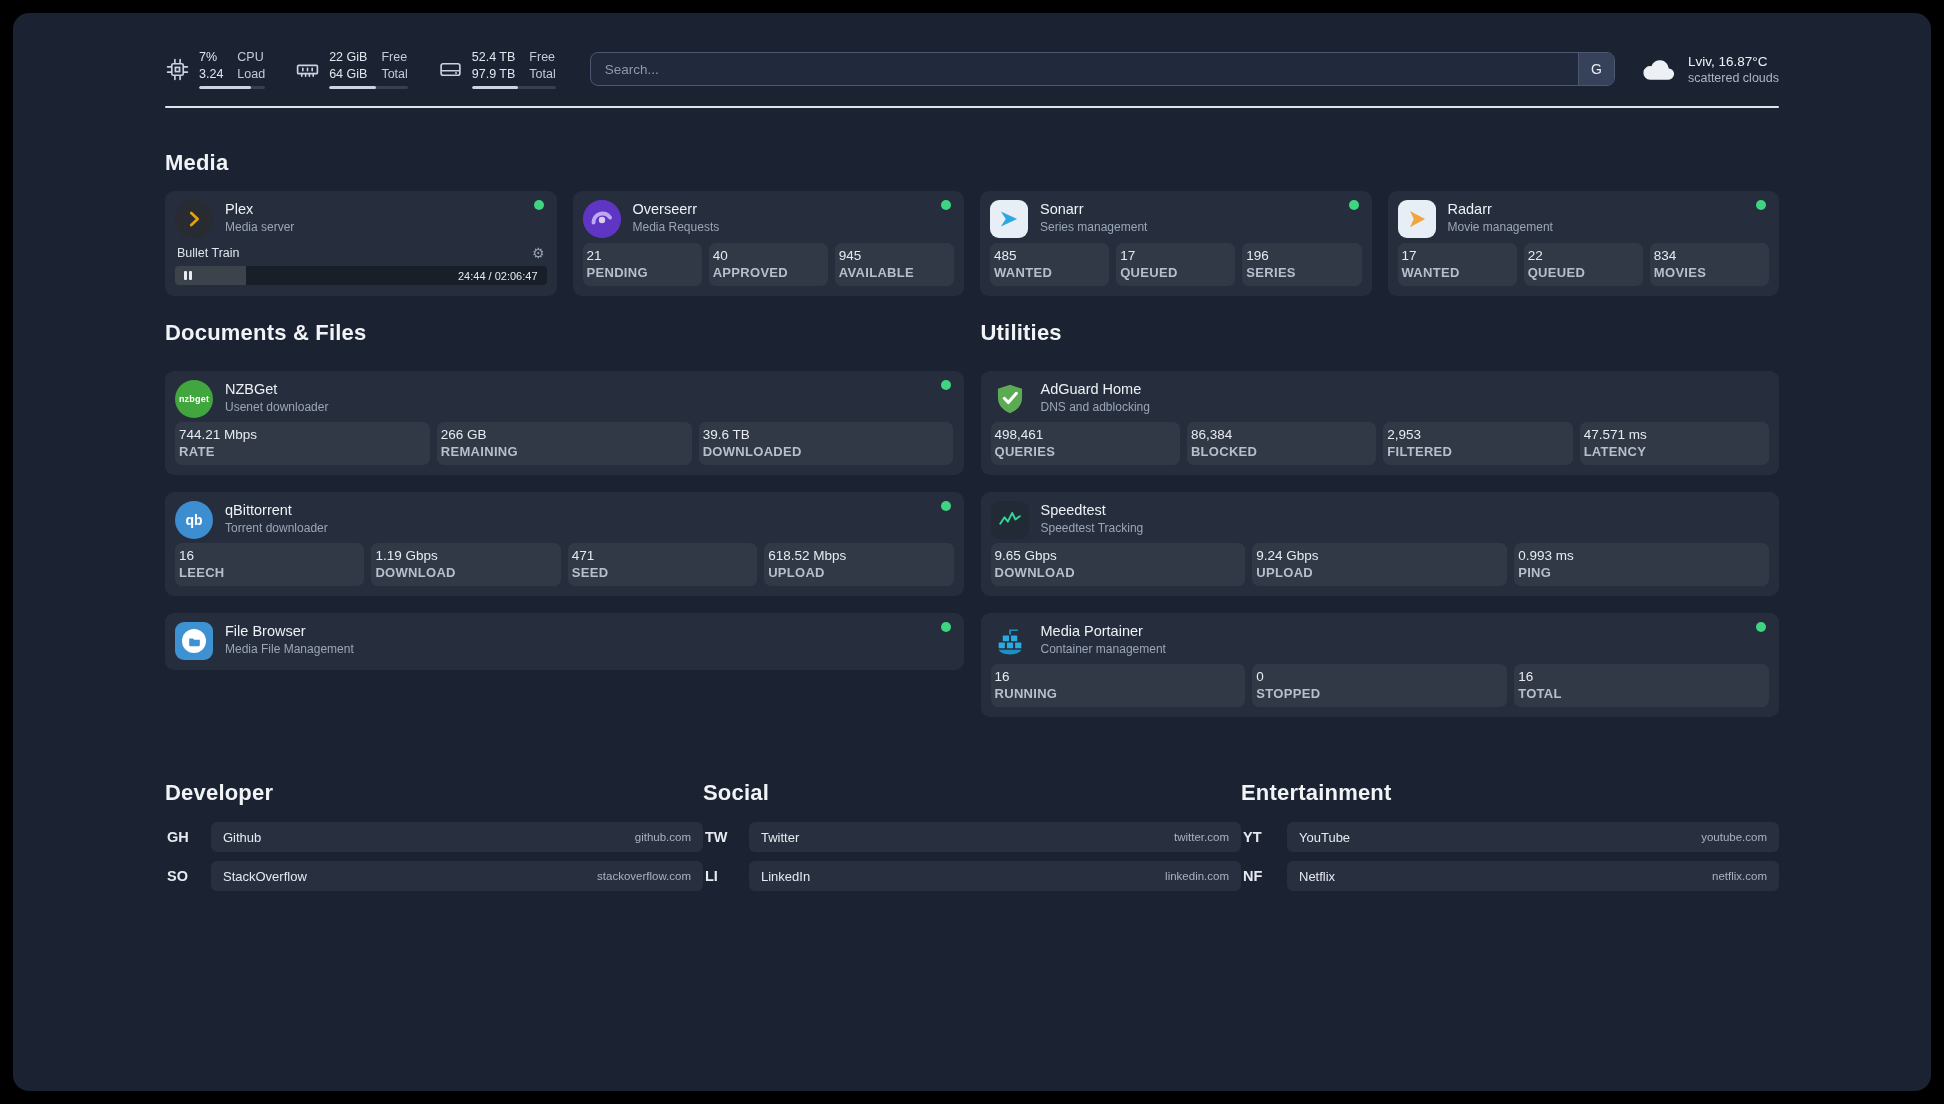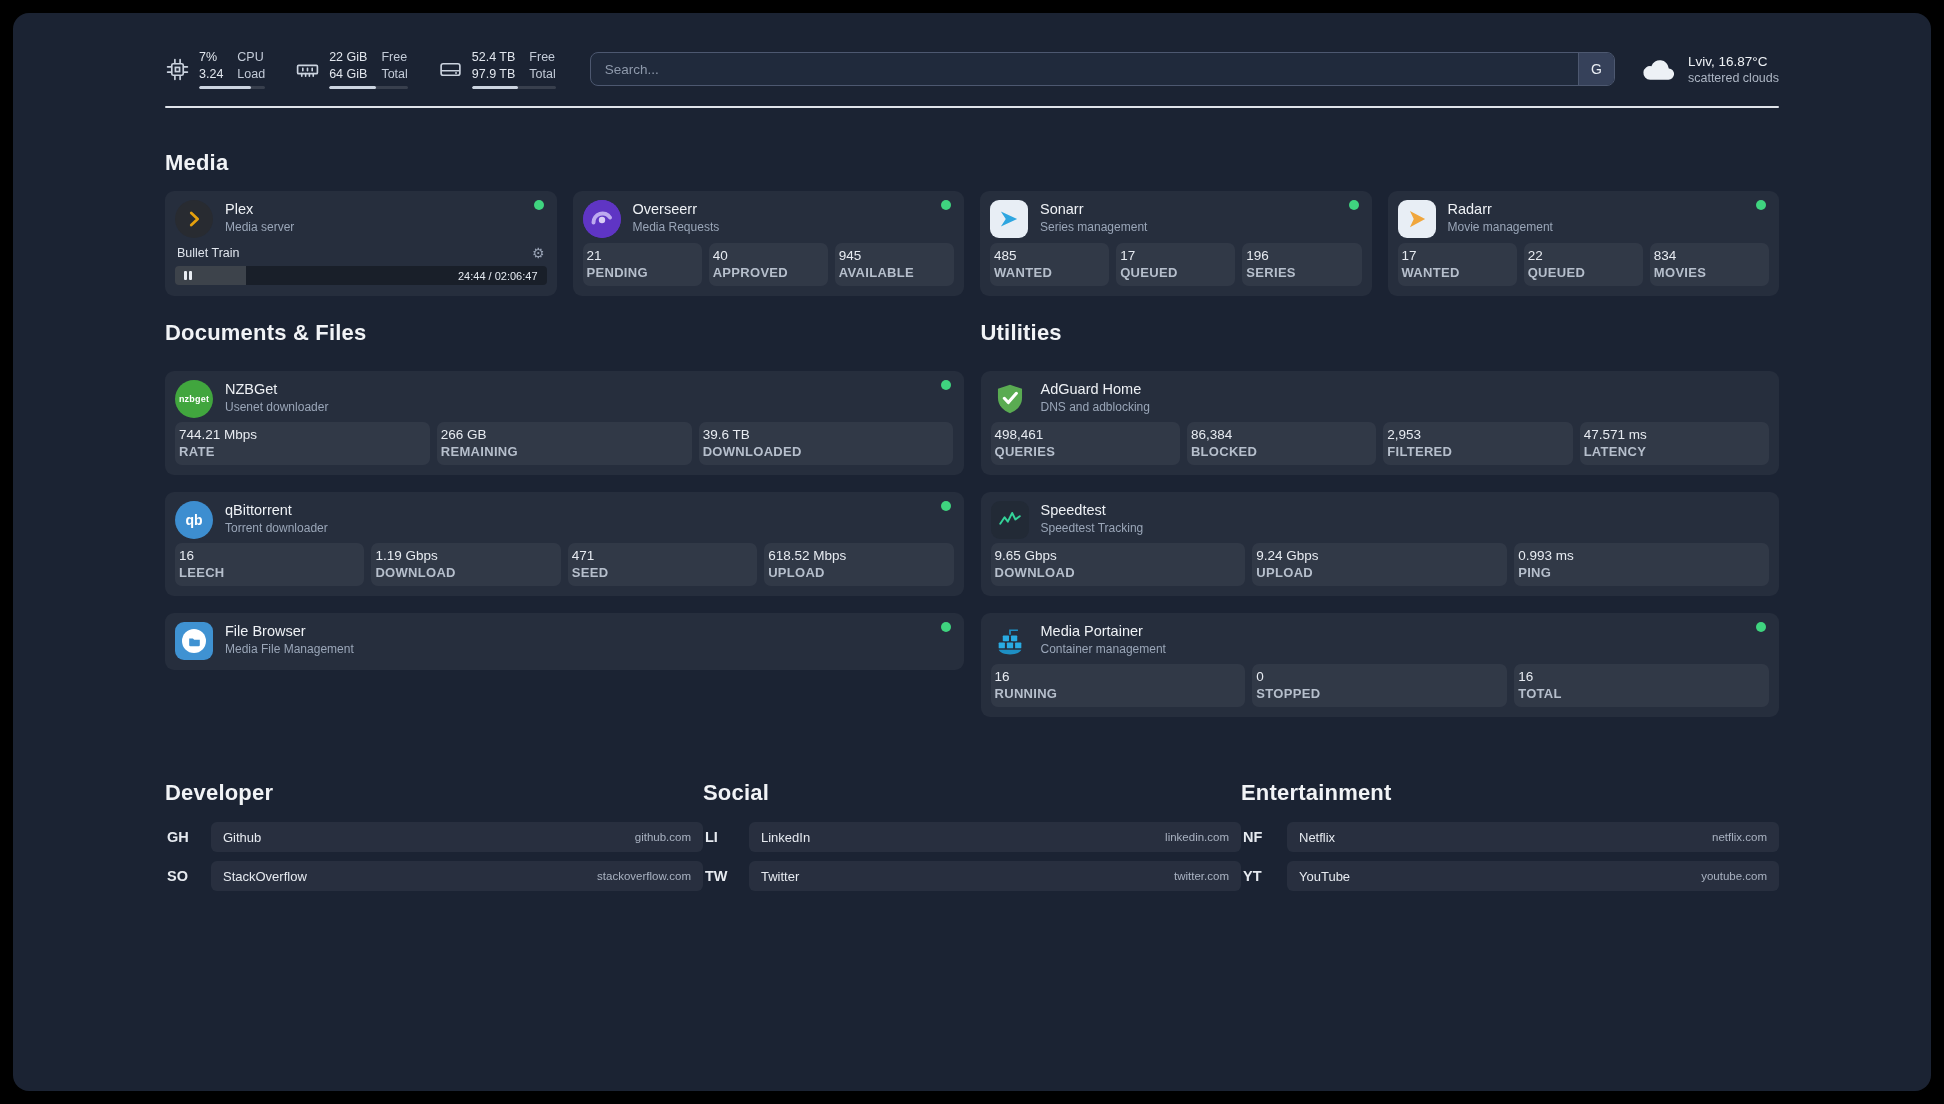--- a/index.html
+++ b/index.html
@@ -516,47 +516,47 @@
         <div class="bm-pill">
           <span class="bm-name">StackOverflow</span>
           <span class="bm-url">stackoverflow.com</span>
         </div>
       </div>
     </div>
 
     <div class="bm-col">
       <h2 class="section-title">Social</h2>
       <div class="bm-row">
+        <span class="bm-abbr">TW</span>
+        <div class="bm-pill">
+          <span class="bm-name">Twitter</span>
+          <span class="bm-url">twitter.com</span>
+        </div>
+      </div>
+      <div class="bm-row">
         <span class="bm-abbr">LI</span>
         <div class="bm-pill">
           <span class="bm-name">LinkedIn</span>
           <span class="bm-url">linkedin.com</span>
         </div>
       </div>
-      <div class="bm-row">
-        <span class="bm-abbr">TW</span>
-        <div class="bm-pill">
-          <span class="bm-name">Twitter</span>
-          <span class="bm-url">twitter.com</span>
-        </div>
-      </div>
     </div>
 
     <div class="bm-col">
       <h2 class="section-title">Entertainment</h2>
+      <div class="bm-row">
+        <span class="bm-abbr">YT</span>
+        <div class="bm-pill">
+          <span class="bm-name">YouTube</span>
+          <span class="bm-url">youtube.com</span>
+        </div>
+      </div>
       <div class="bm-row">
         <span class="bm-abbr">NF</span>
         <div class="bm-pill">
           <span class="bm-name">Netflix</span>
           <span class="bm-url">netflix.com</span>
         </div>
       </div>
-      <div class="bm-row">
-        <span class="bm-abbr">YT</span>
-        <div class="bm-pill">
-          <span class="bm-name">YouTube</span>
-          <span class="bm-url">youtube.com</span>
-        </div>
-      </div>
     </div>
 
   </div>
 </div>
 
 </body></html>

